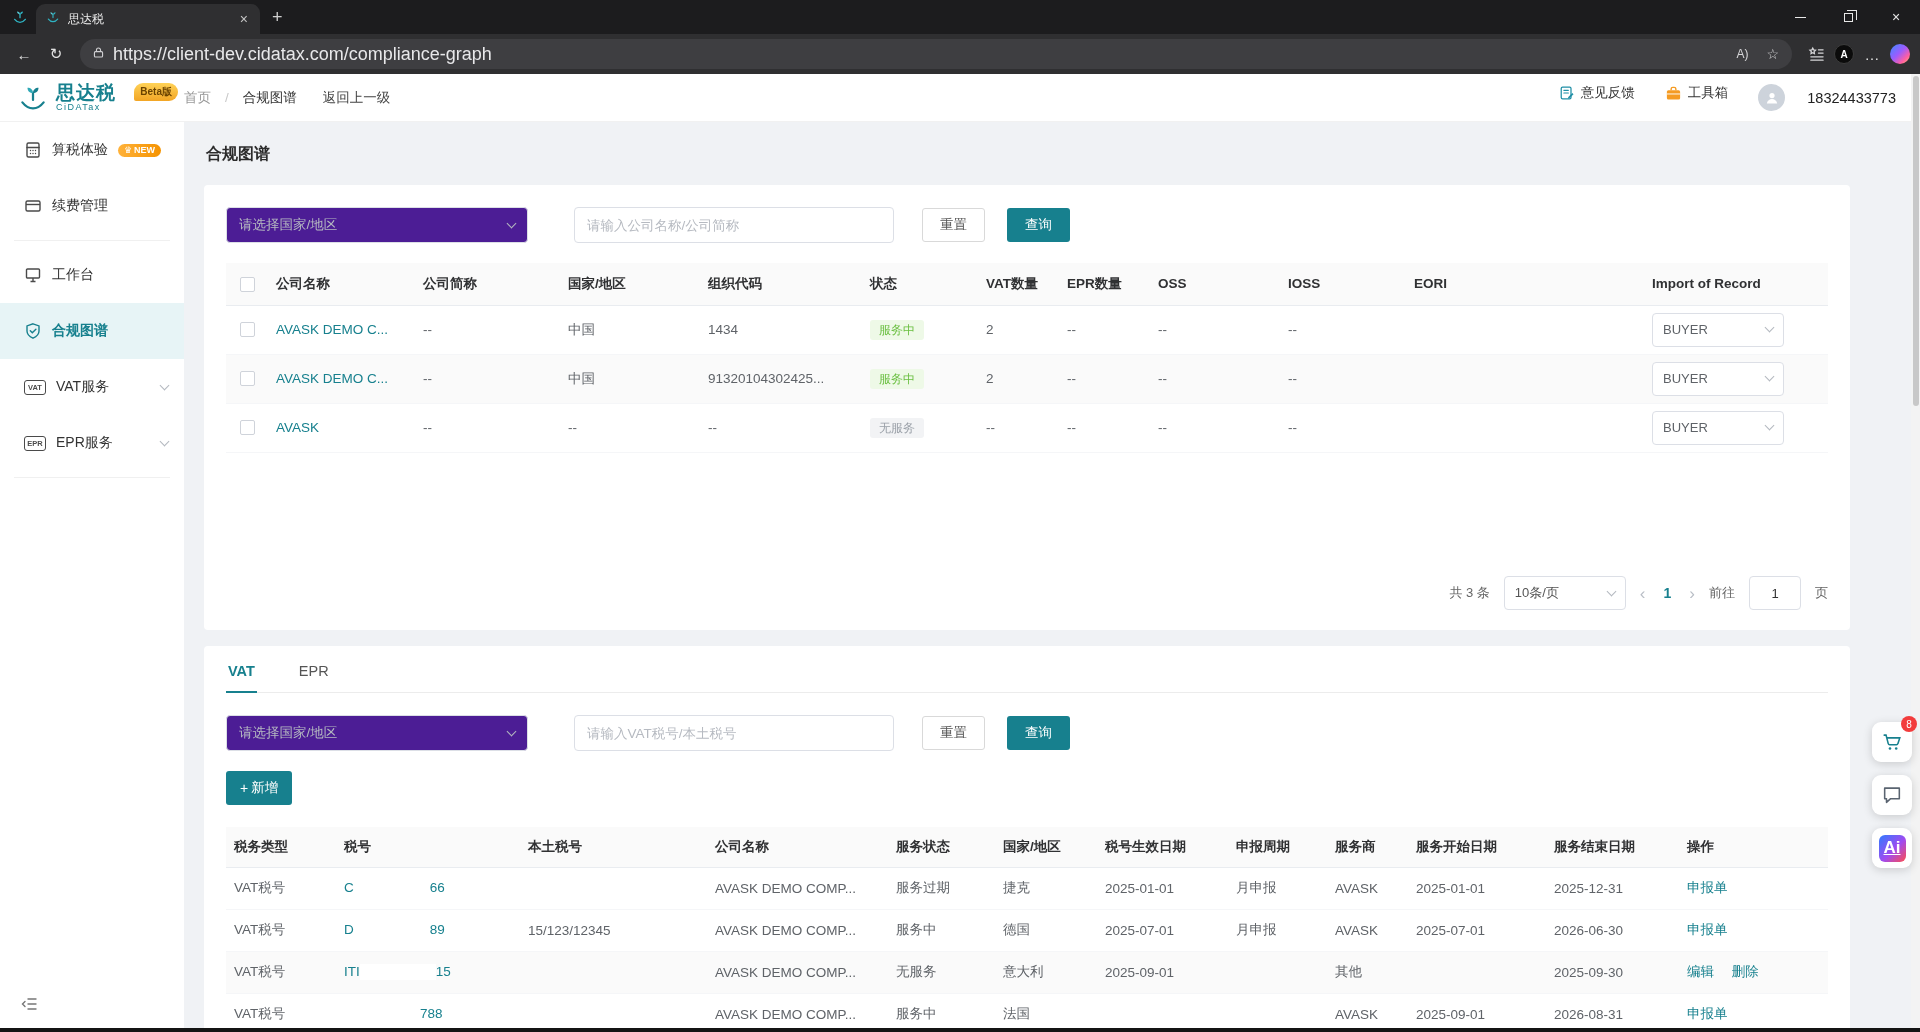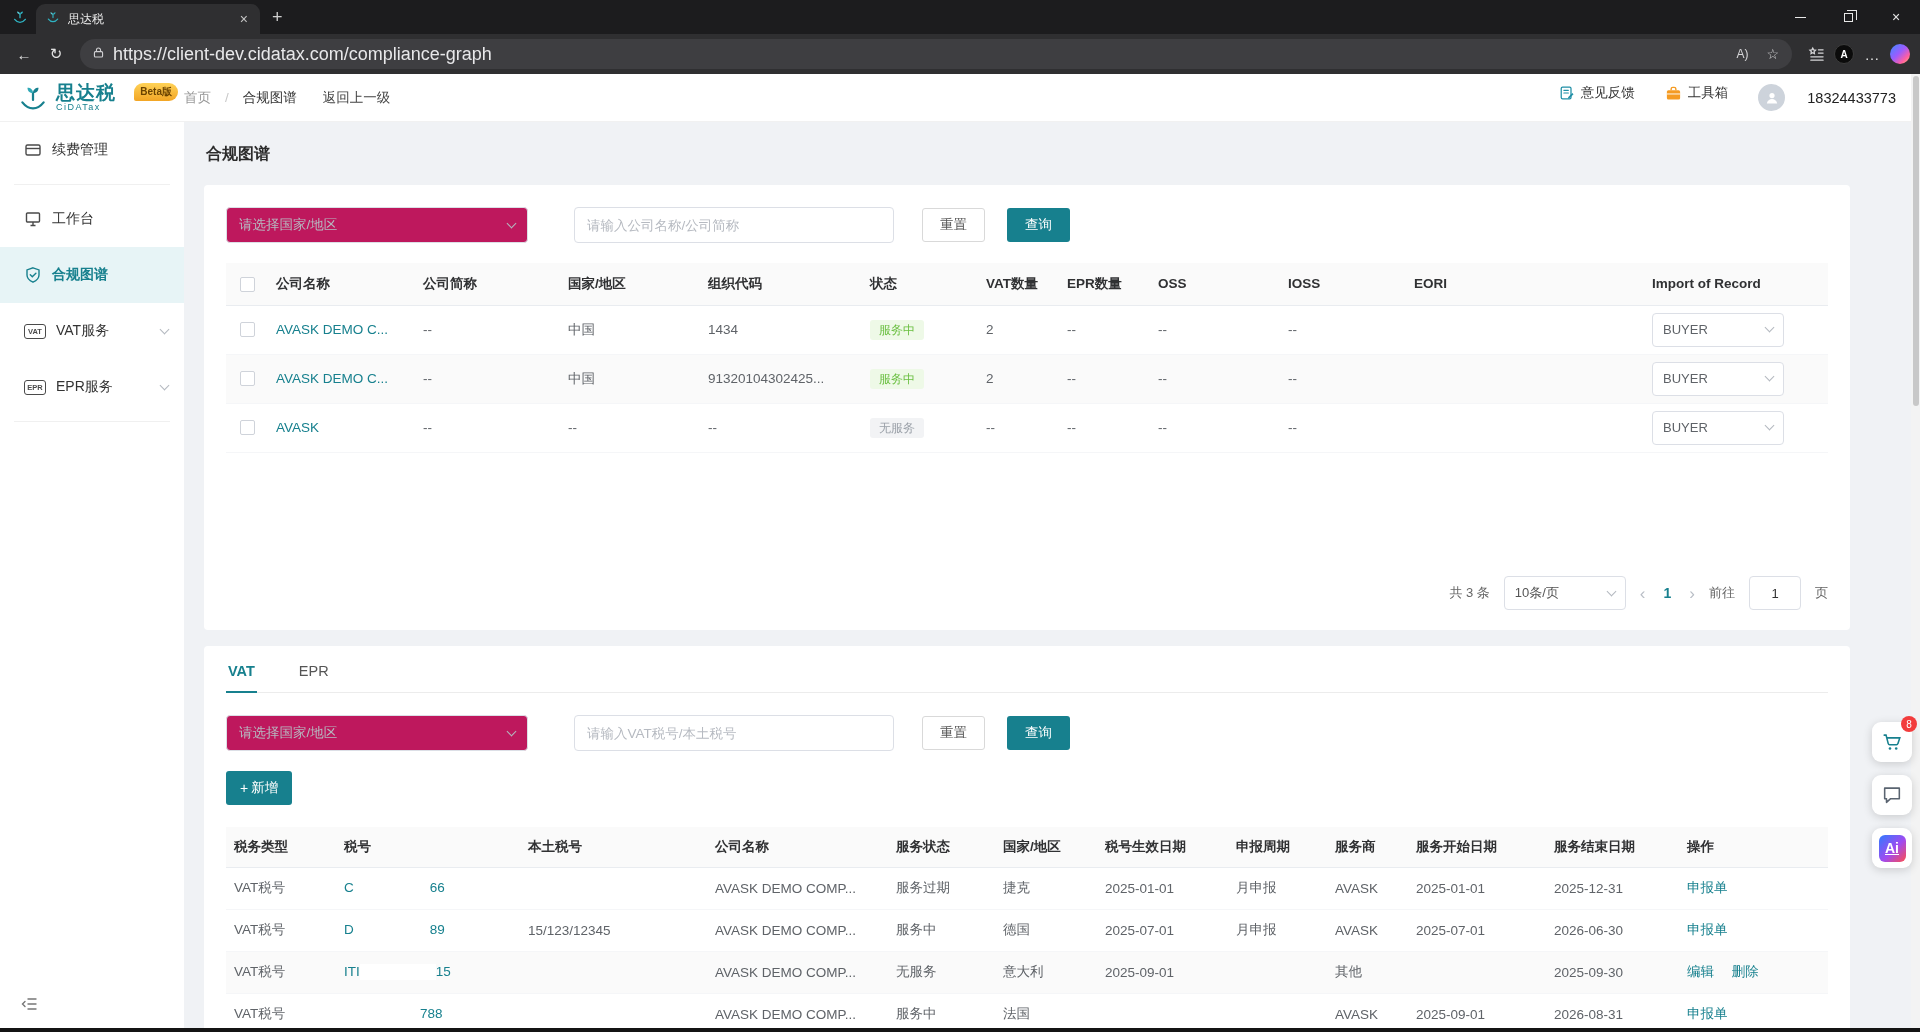--- a/index.html
+++ b/index.html
@@ -68,21 +68,21 @@
           transform:rotate(45deg); display:inline-block; margin-top:-4px; }
   .side-item .chev { margin-left:auto; }
   .collapse-btn { position:absolute; bottom:16px; left:20px; cursor:pointer; }
   .main { flex:1; padding:20px 70px 0 20px; overflow:hidden; }
   .page-title { font-size:16px; font-weight:700; color:#2b2b2b; margin:2px 0 20px 2px; }
   .card { background:#fff; border-radius:4px; }
   .card1 { height:445px; padding:22px; position:relative; }
   .card2 { margin-top:16px; padding:0 22px 22px; height:560px; }
   
   .filter-row { display:flex; align-items:center; }
-  .sel { width:302px; height:36px; border:1px solid #dcdfe6; border-radius:4px; background:#be185d;
+  .sel { width:302px; height:36px; border:1px solid #dcdfe6; border-radius:4px; background:#4c1d95;
          display:flex; align-items:center; justify-content:space-between; padding:0 12px; cursor:pointer; }
   .sel .ph { color:#b6bac1; font-size:13.5px; }
   .txt-input { width:320px; height:36px; border:1px solid #dcdfe6; border-radius:4px; padding:0 12px;
                font-size:13.5px; color:#333; margin-left:46px; font-family:inherit; outline:none; }
   .txt-input::placeholder { color:#b6bac1; }
   .btn { height:34px; border-radius:3px; font-size:13.5px; display:inline-flex; align-items:center;
          justify-content:center; cursor:pointer; font-family:inherit; }
   .btn-plain { border:1px solid #d9d9d9; background:#fff; color:#555; padding:0 17px; margin-left:28px; }
   .btn-primary { background:#17808E; color:#fff; border:none; padding:0 18px; margin-left:22px; }
   .add-btn { margin-top:20px; padding:0 14px; }
@@ -120,21 +120,21 @@
   .tab-item { padding:17px 2px 13px; font-size:14.5px; color:#555; cursor:pointer; position:relative; }
   .tab-item.active { color:#17808E; font-weight:600; }
   .tab-item.active::after { content:""; position:absolute; left:0; right:0; bottom:-1px; height:2px; background:#17808E; }
   .card2 .filter-row { margin-top:22px; }
   
   .float-stack { position:fixed; right:8px; top:722px; display:flex; flex-direction:column; gap:13px; z-index:40; }
   .float-btn { width:40px; height:40px; background:#fff; border-radius:9px; box-shadow:0 2px 10px rgba(0,0,0,.16);
                display:flex; align-items:center; justify-content:center; position:relative; cursor:pointer; }
   .cart-badge { position:absolute; top:-6px; right:-5px; background:#f23c3c; color:#fff; font-size:10px;
                 min-width:16px; height:16px; border-radius:8px; display:flex; align-items:center; justify-content:center; padding:0 3px; }
-  .ai-box { width:27px; height:27px; border-radius:6px; color:#fff; font-size:14px; font-weight:800;
+  .ai-box { width:27px; height:27px; border-radius:6px; color:#fff; font-size:17px; font-weight:800;
             display:flex; align-items:center; justify-content:center;
             background:linear-gradient(135deg,#2f7bff,#a04bf0 55%,#ff4d4d);text-decoration:underline; }
   
   .scrollbar { position:fixed; right:0; top:74px; bottom:4px; width:9px; background:#f3f3f3; z-index:30; }
   .scroll-thumb { position:absolute; top:2px; left:1.5px; width:6px; height:330px; background:#c8c8c8; border-radius:3px; }
   .bottom-strip { position:fixed; left:0; right:0; bottom:0; height:4px; background:#141414; z-index:50; }
 </style>
 </head>
 <body>
 
@@ -241,20 +241,31 @@
             <path d="M2.8 13.6c.6-3 2.7-4.5 5.2-4.5s4.6 1.5 5.2 4.5z" fill="#fff"></path>
           </svg>
       </span>
       <span class="phone">18324433773</span>
     </div>
   </div>
 </div>
 
 <div class="app-body">
   <aside class="sidebar">
+    <div class="side-item">
+      <svg width="18" height="18" viewBox="0 0 18 18" fill="none" stroke-width="1.4">
+          <rect x="3" y="2" width="12" height="14" rx="1.5"></rect>
+          <path d="M3 6.5h12M6.5 9.5h.01M9 9.5h.01M11.5 9.5h.01M6.5 12.5h.01M9 12.5h.01M11.5 12.5h.01" stroke-linecap="round"></path>
+        </svg>
+      <span>算税体验</span>
+      <span class="new-badge">
+          <span>♛</span>
+          <span>NEW</span>
+        </span>
+    </div>
     <div class="side-item">
       <svg width="18" height="18" viewBox="0 0 18 18" fill="none" stroke-width="1.4">
           <rect x="2" y="4" width="14" height="10" rx="1.5"></rect>
           <path d="M2 7.5h14"></path>
         </svg>
       <span>续费管理</span>
     </div>
     <div class="side-divider"></div>
     <div class="side-item">
       <svg width="18" height="18" viewBox="0 0 18 18" fill="none" stroke-width="1.4">

